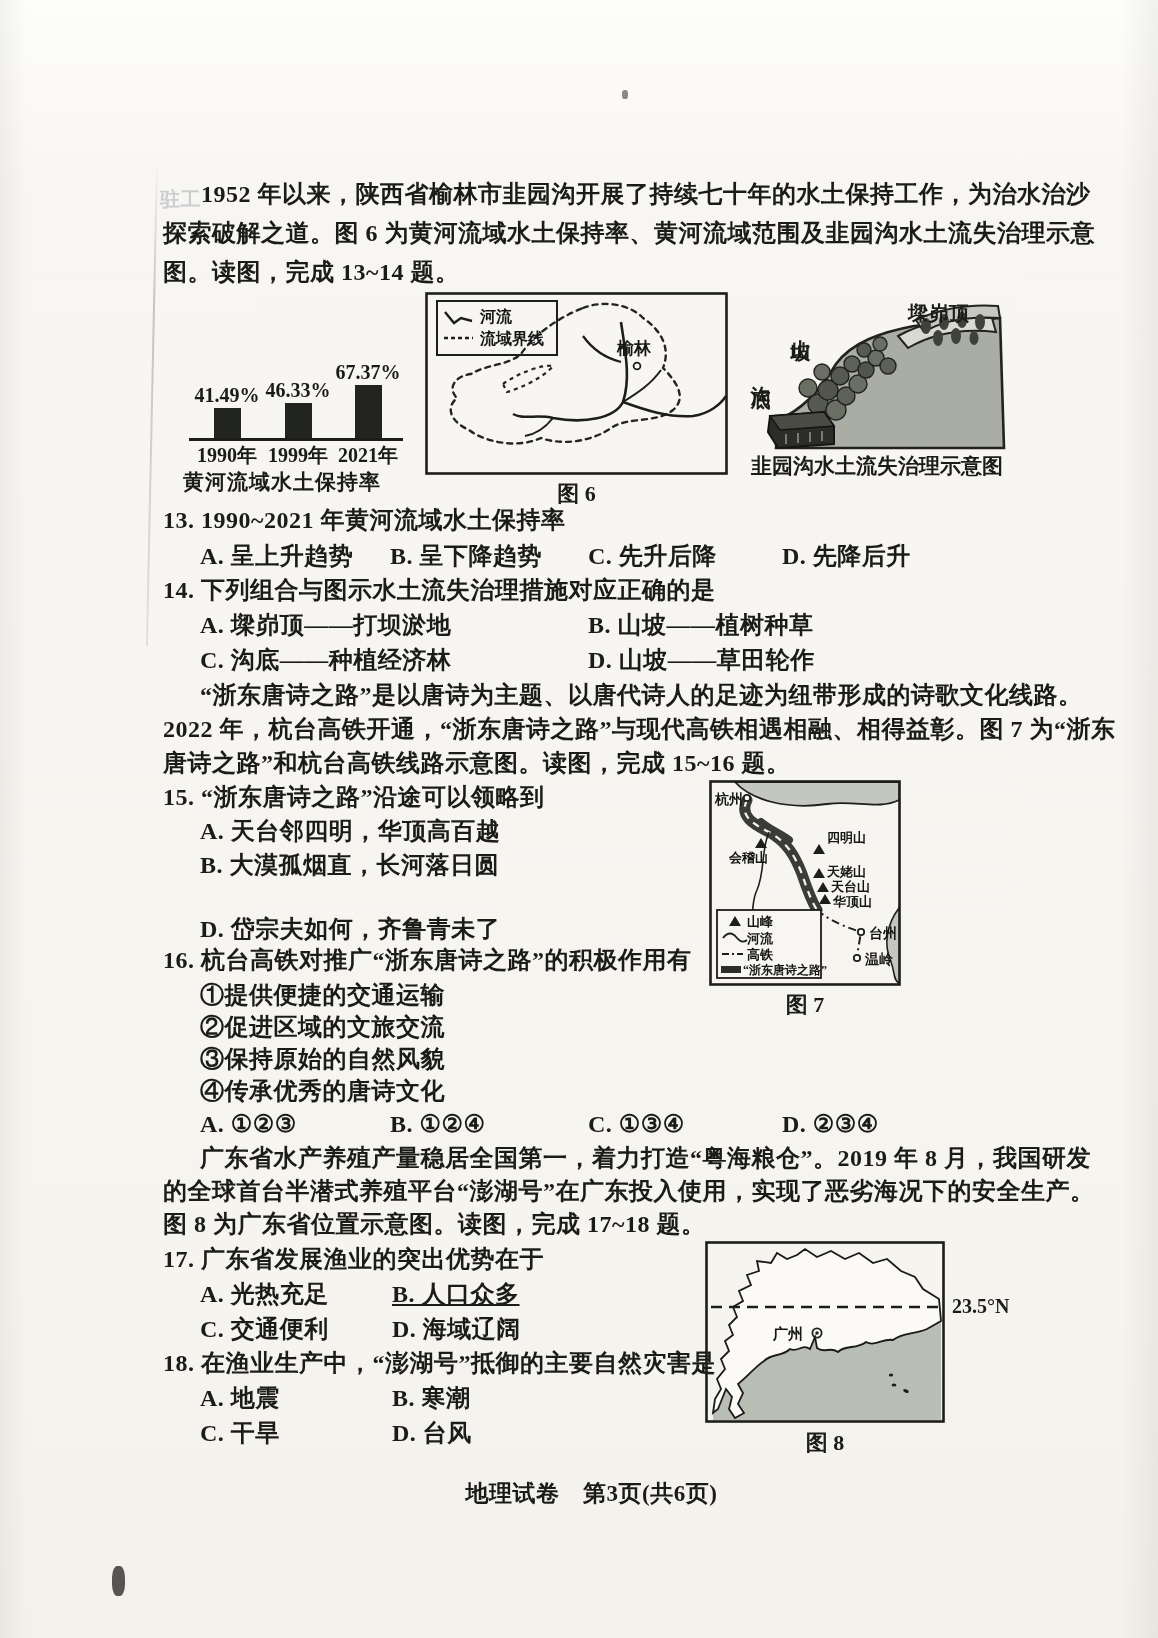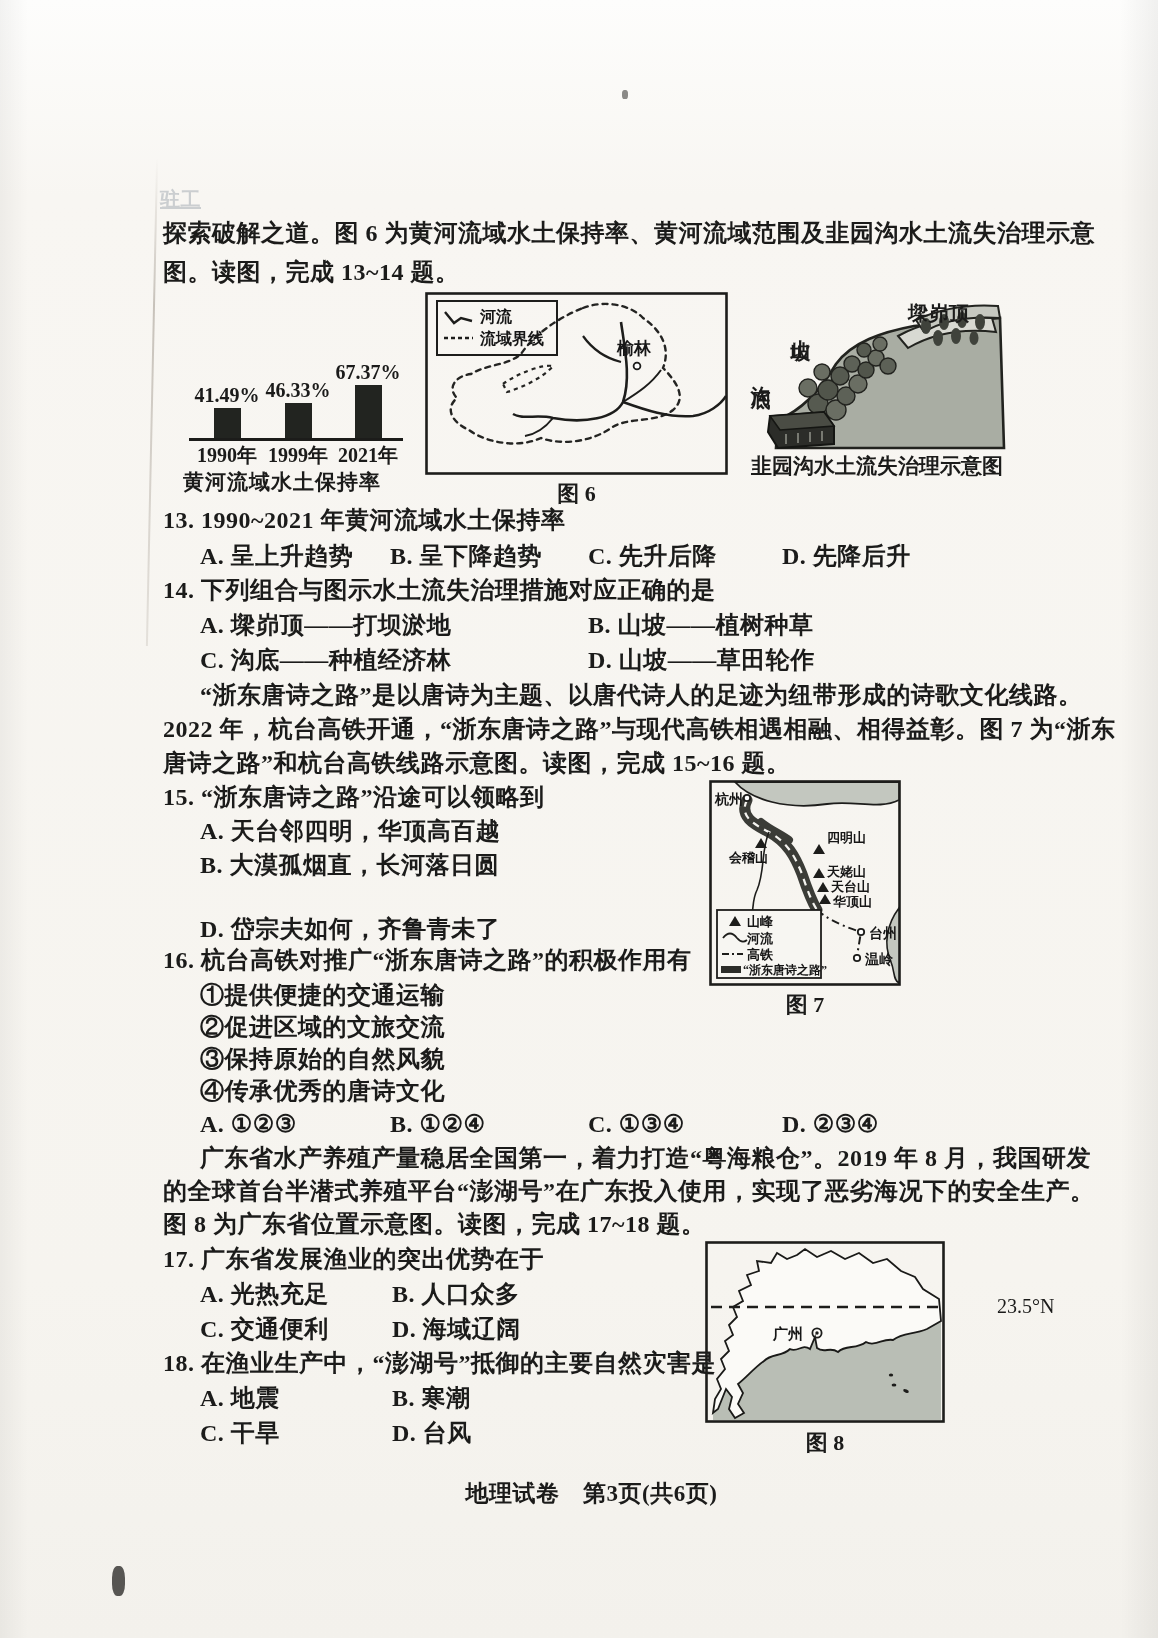--- a/index.html
+++ b/index.html
@@ -31,32 +31,33 @@
   .axis{position:absolute;left:6px;top:88px;width:214px;height:3px;background:#1c1c1a;}
   .bargroup{position:absolute;bottom:62px;width:72px;display:flex;flex-direction:column;align-items:center;}
   .barval{font-size:20px;font-weight:700;white-space:nowrap;margin-bottom:1px;}
   .bar{width:27px;background:#222420;}
   .yearlab{position:absolute;top:92px;width:72px;text-align:center;font-size:20px;font-weight:700;}
   .bartitle{position:absolute;top:118px;left:0;width:232px;text-align:left;font-size:21px;font-weight:700;letter-spacing:1px;}
   
   .figbox{position:absolute;text-align:right;}
   svg text{font-family:"Liberation Serif","DejaVu Serif",serif;font-weight:700;fill:#161616;}
   .vlabel{position:absolute;writing-mode:vertical-rl;text-orientation:upright;font-weight:700;font-size:20px;letter-spacing:2px;}
-  .latlab{position:absolute;font-weight:400;font-size:20px;margin-left:45px;}
+  .latlab{position:absolute;font-weight:700;font-size:20px;}
 </style>
 </head>
 <body>
 
 <div class="page">
 
   <div class="crease"></div>
   <div class="speck" style="left:622px;top:90px;width:6px;height:9px;opacity:.55;"></div>
   <div class="speck" style="left:112px;top:1566px;width:13px;height:30px;opacity:.8;"></div>
-  <div class="txt bleed" style="left:160px;top:186px;text-decoration:underline;">驻工</div>
-
+  <div class="txt bleed" style="left:160px;top:186px;">驻工</div>
+
+  <div class="txt para" style="left:201px;top:178px;">1952 年以来，陕西省榆林市韭园沟开展了持续七十年的水土保持工作，为治水治沙</div>
   <div class="txt para" style="left:163px;top:217px;">探索破解之道。图 6 为黄河流域水土保持率、黄河流域范围及韭园沟水土流失治理示意</div>
   <div class="txt para" style="left:163px;top:256px;">图。读图，完成 13~14 题。</div>
 
   <div class="barchart">
     <div class="axis"></div>
     <div class="bargroup" style="left:8px;">
       <div class="barval">41.49%</div>
       <div class="bar" style="height:30px;"></div>
     </div>
     <div class="bargroup" style="left:79px;margin-top:40px;">
@@ -226,21 +227,21 @@
   <div class="txt opt" style="left:390px;top:1110px;">B. ①②④</div>
   <div class="txt opt" style="left:588px;top:1110px;">C. ①③④</div>
   <div class="txt opt" style="left:782px;top:1110px;">D. ②③④</div>
 
   <div class="txt para" style="left:200px;top:1142px;">广东省水产养殖产量稳居全国第一，着力打造“粤海粮仓”。2019 年 8 月，我国研发</div>
   <div class="txt para" style="left:163px;top:1175px;">的全球首台半潜式养殖平台“澎湖号”在广东投入使用，实现了恶劣海况下的安全生产。</div>
   <div class="txt para" style="left:163px;top:1208px;">图 8 为广东省位置示意图。读图，完成 17~18 题。</div>
 
   <div class="txt stem" style="left:163px;top:1243px;">17. 广东省发展渔业的突出优势在于</div>
   <div class="txt opt" style="left:200px;top:1278px;">A. 光热充足</div>
-  <div class="txt opt" style="left:392px;top:1278px;">B. 人口众多</div>
+  <div class="txt opt" style="left:392px;top:1278px;text-decoration:underline;">B. 人口众多</div>
   <div class="txt opt" style="left:200px;top:1313px;">C. 交通便利</div>
   <div class="txt opt" style="left:392px;top:1313px;">D. 海域辽阔</div>
 
   <div class="txt stem" style="left:163px;top:1347px;">18. 在渔业生产中，“澎湖号”抵御的主要自然灾害是</div>
   <div class="txt opt" style="left:200px;top:1382px;">A. 地震</div>
   <div class="txt opt" style="left:392px;top:1382px;">B. 寒潮</div>
   <div class="txt opt" style="left:200px;top:1417px;">C. 干旱</div>
   <div class="txt opt" style="left:392px;top:1417px;">D. 台风</div>
 
   <div class="figbox" style="left:705px;top:1241px;width:240px;height:228px;">

